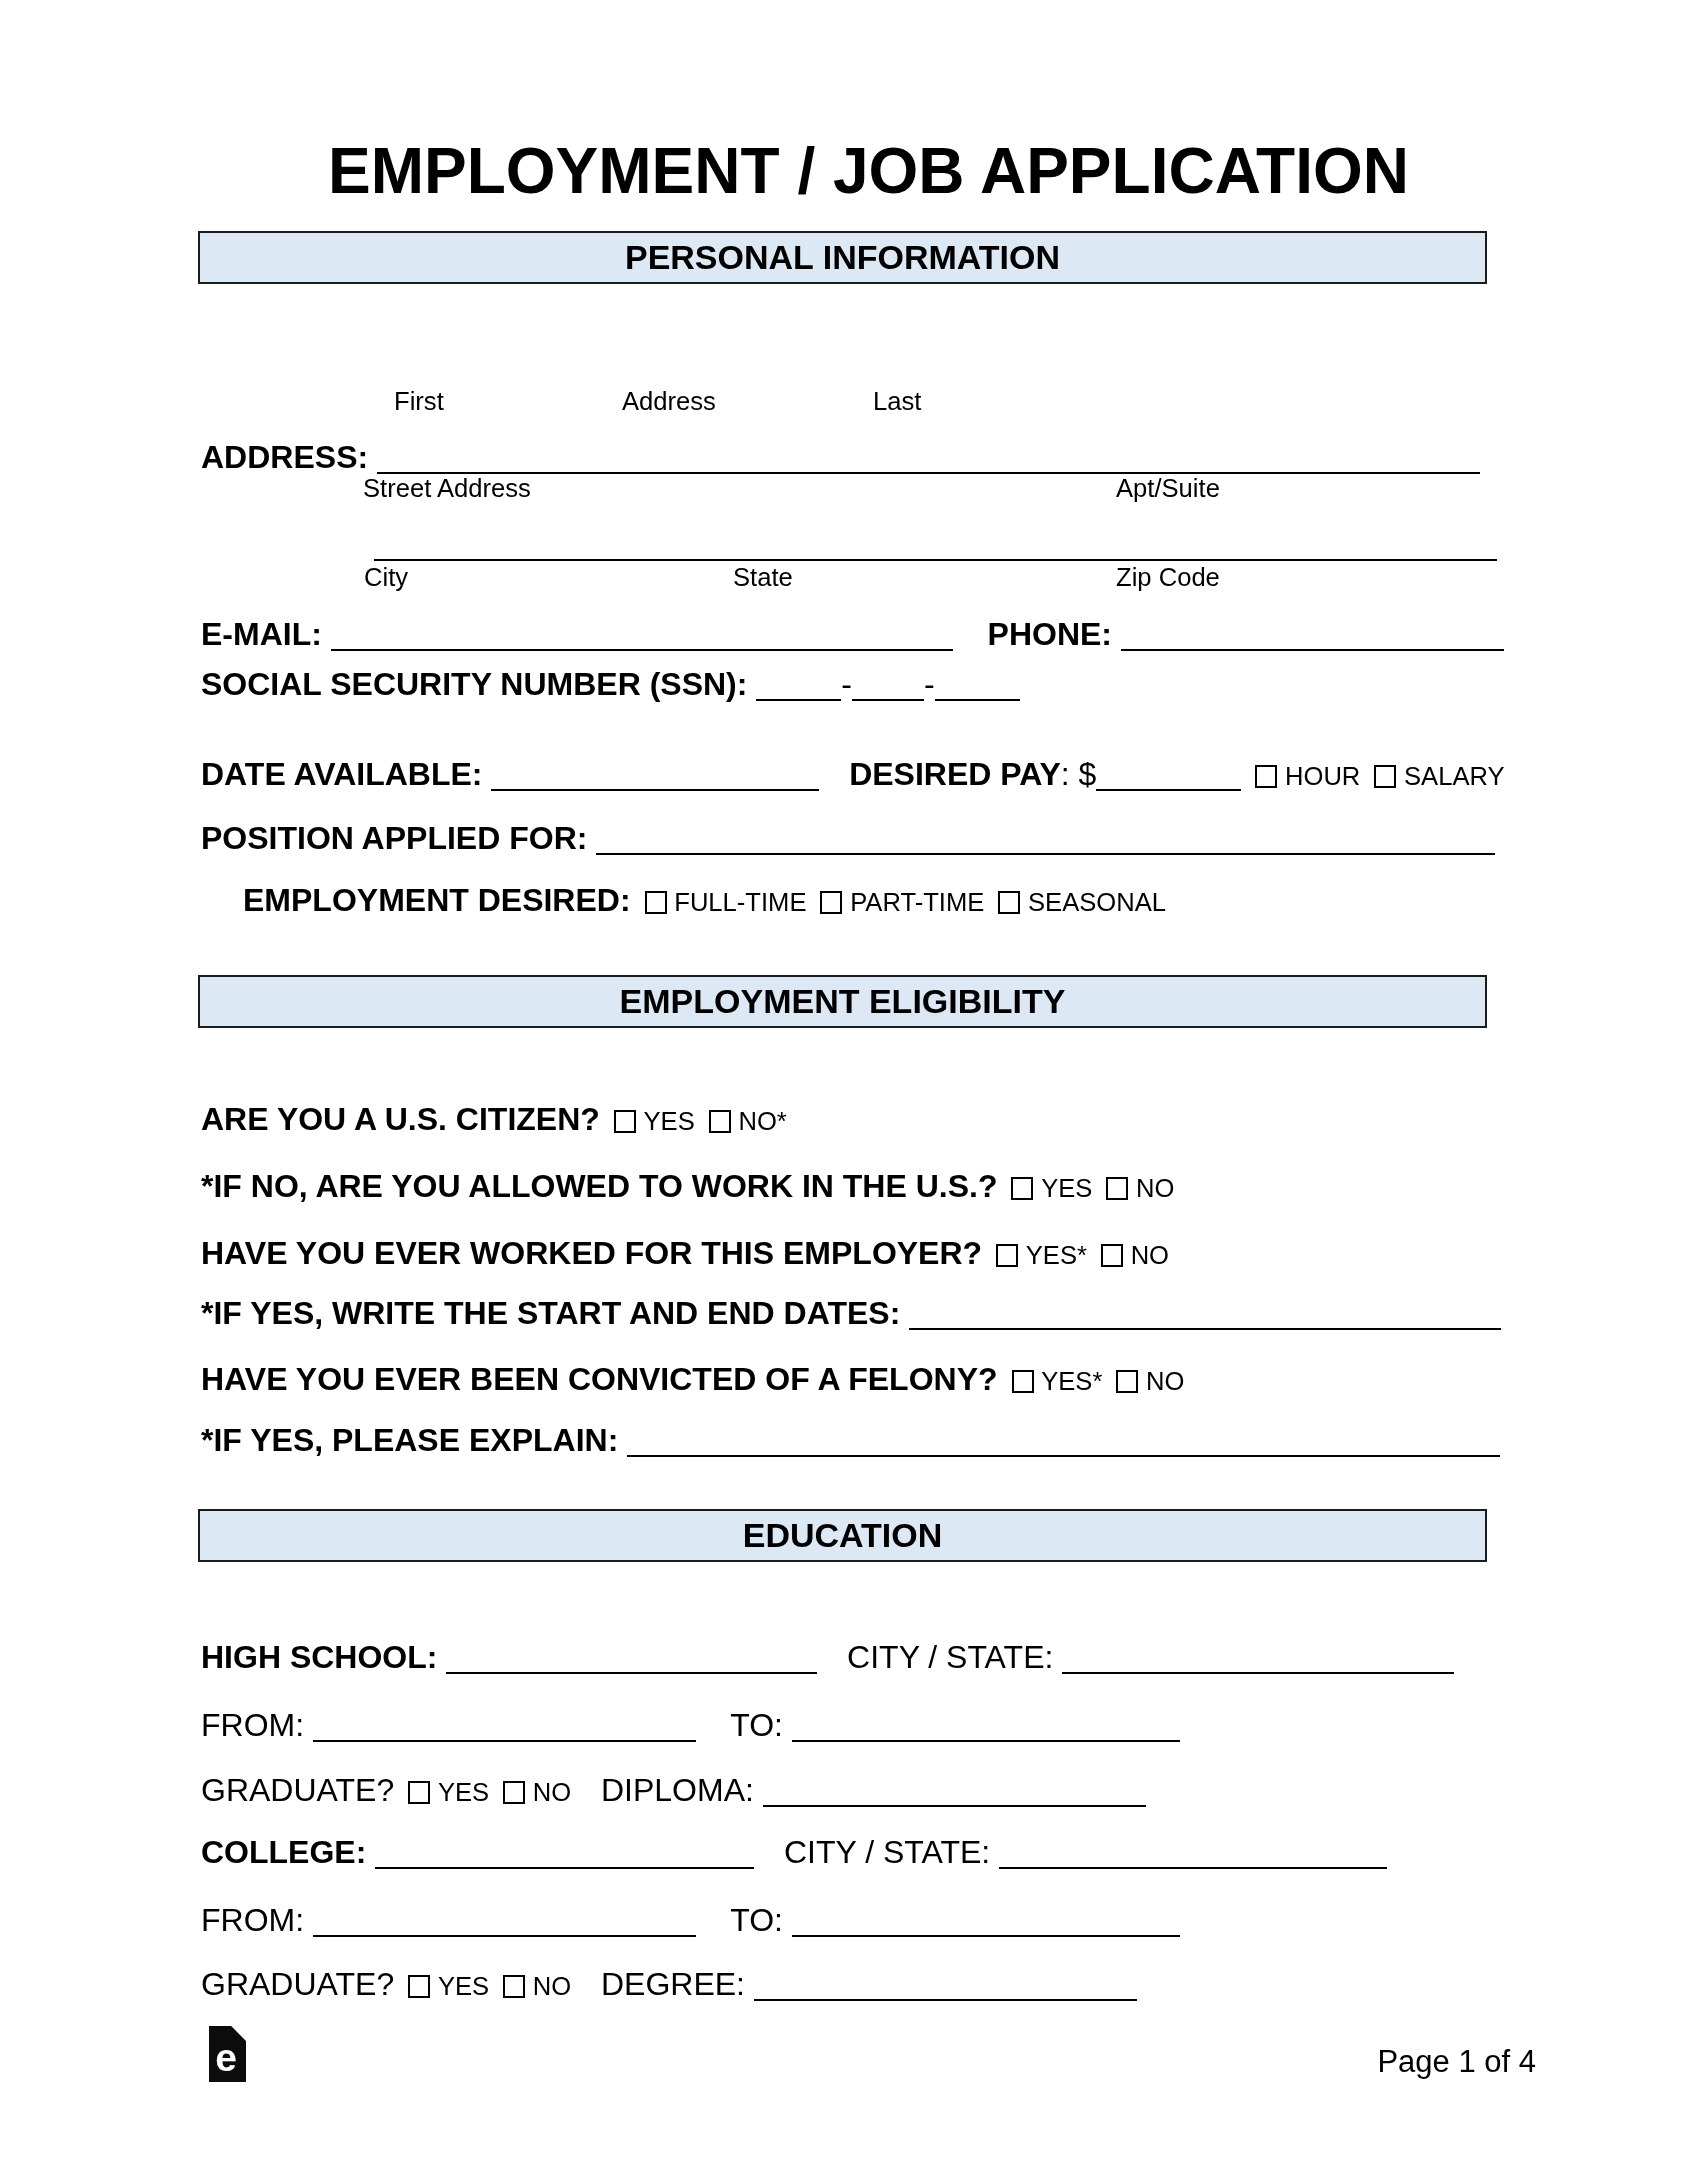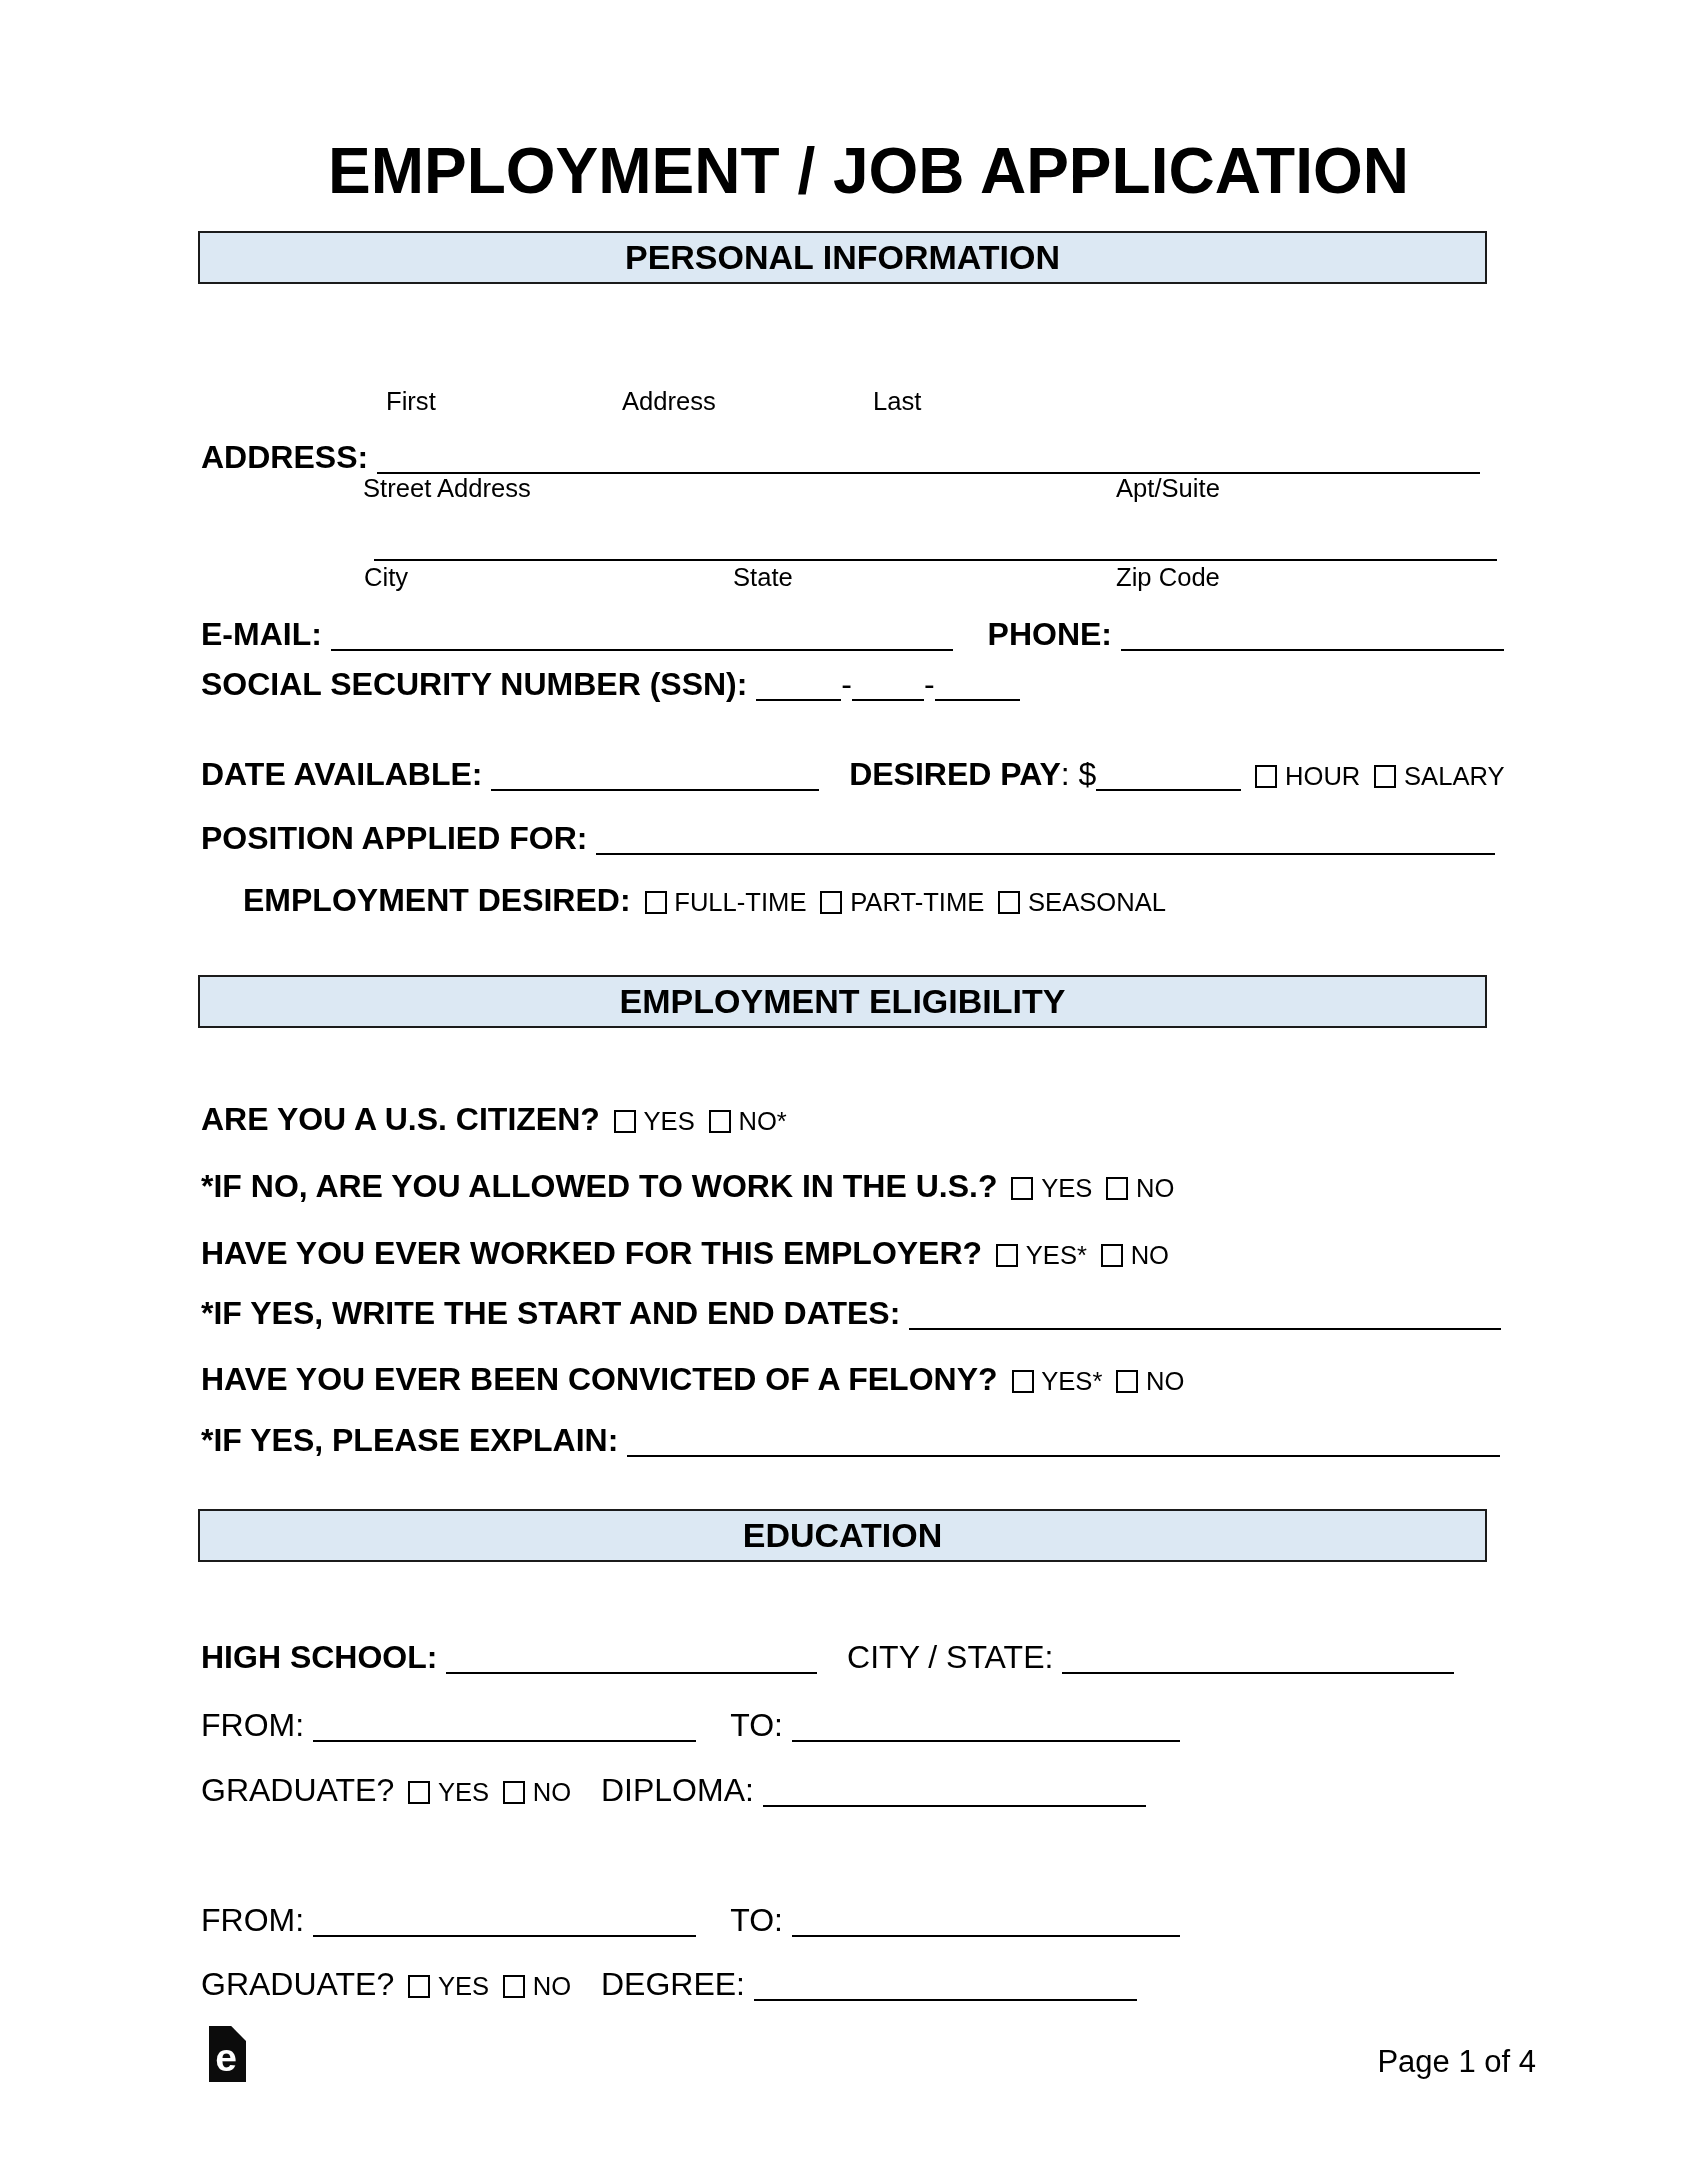--- a/index.html
+++ b/index.html
@@ -59,21 +59,21 @@
 </head>
 <body>
 
 <div class="page">
 
   <div class="title">EMPLOYMENT / JOB APPLICATION</div>
 
   <div class="bar bar-personal">PERSONAL INFORMATION</div>
 
   <div class="row subrow sub" style="top:388px;">
-    <span style="left:185px;">First</span>
+    <span style="left:193px;">First</span>
     <span style="left:421px;">Address</span>
     <span style="left:672px;">Last</span>
   </div>
 
   <div class="row" style="top:441px;">
     <span class="b">ADDRESS:</span>
     <span class="blank" style="width:1103px;"></span>
   </div>
   <div class="row subrow sub" style="top:475px;">
     <span style="left:162px;">Street Address</span>
@@ -180,20 +180,27 @@
 
   <div class="row" style="top:1774px;">
     <span>GRADUATE?</span>
     <span class="cb"></span><span class="opt">YES</span>
     <span class="cb"></span><span class="opt">NO</span>
     <span class="gap14"></span>
     <span>DIPLOMA:</span>
     <span class="blank" style="width:383px;"></span>
   </div>
 
+  <div class="row" style="top:1836px;">
+    <span class="b">COLLEGE:</span>
+    <span class="blank" style="width:379px;"></span>
+    <span class="gap14"></span>
+    <span>CITY / STATE:</span>
+    <span class="blank" style="width:388px;"></span>
+  </div>
 
   <div class="row" style="top:1904px;">
     <span>FROM:</span>
     <span class="blank" style="width:383px;"></span>
     <span class="gap20"></span>
     <span>TO:</span>
     <span class="blank" style="width:388px;"></span>
   </div>
 
   <div class="row" style="top:1968px;">

